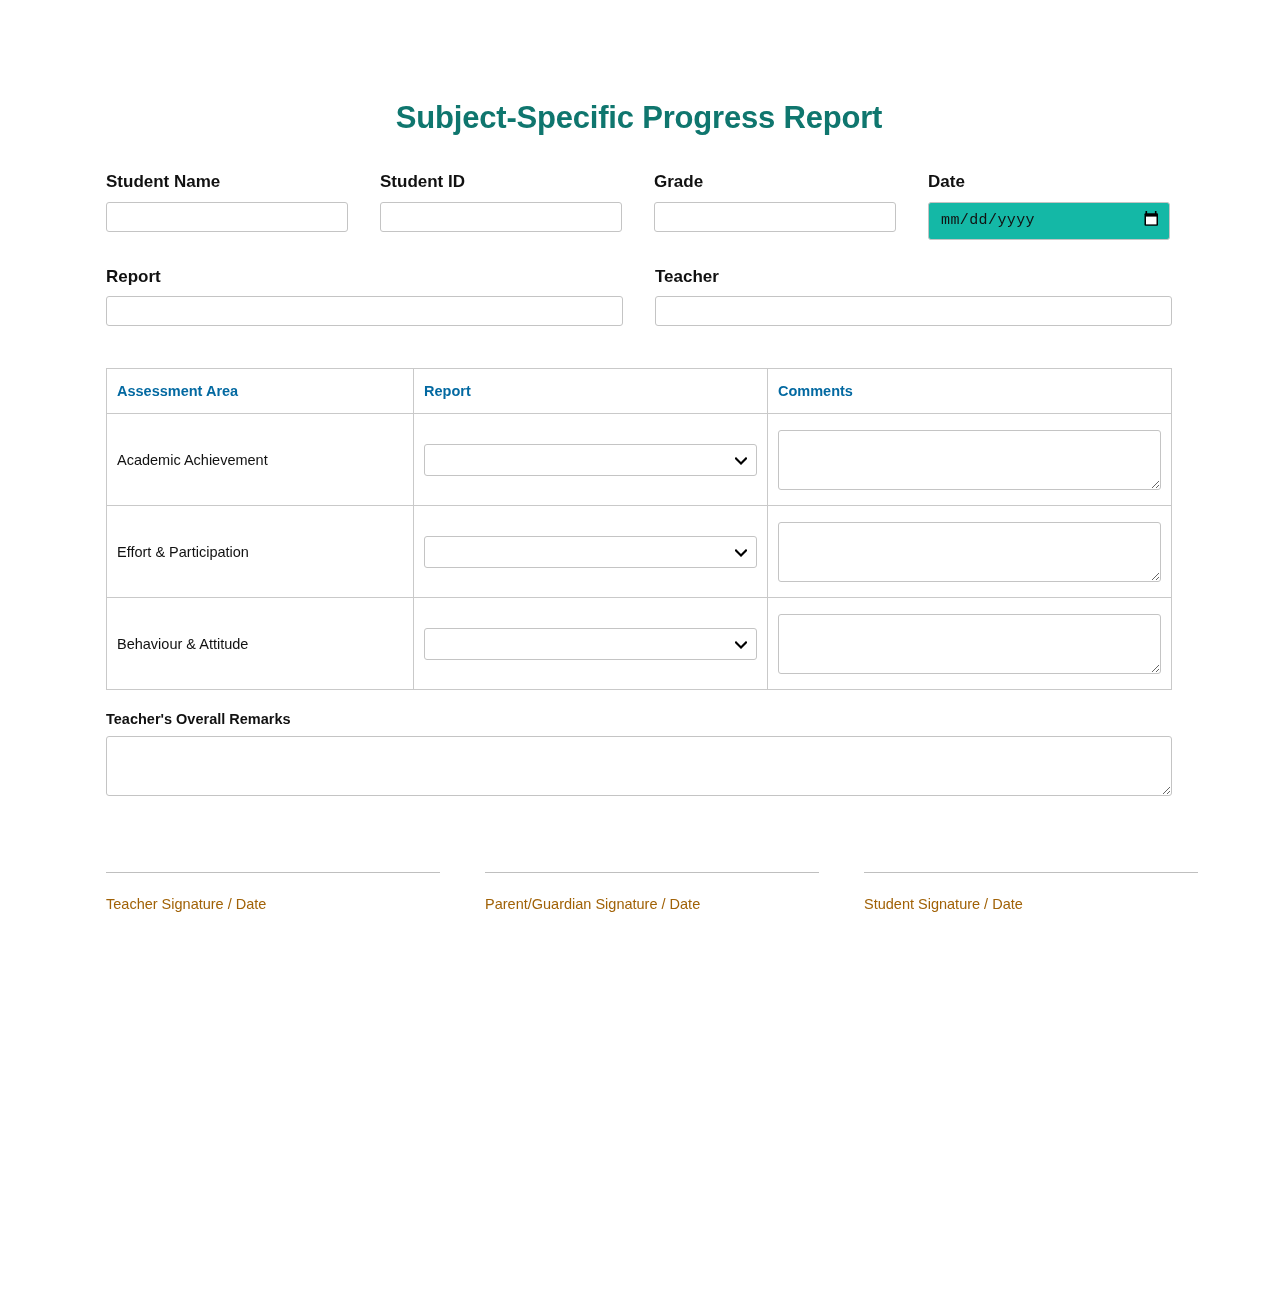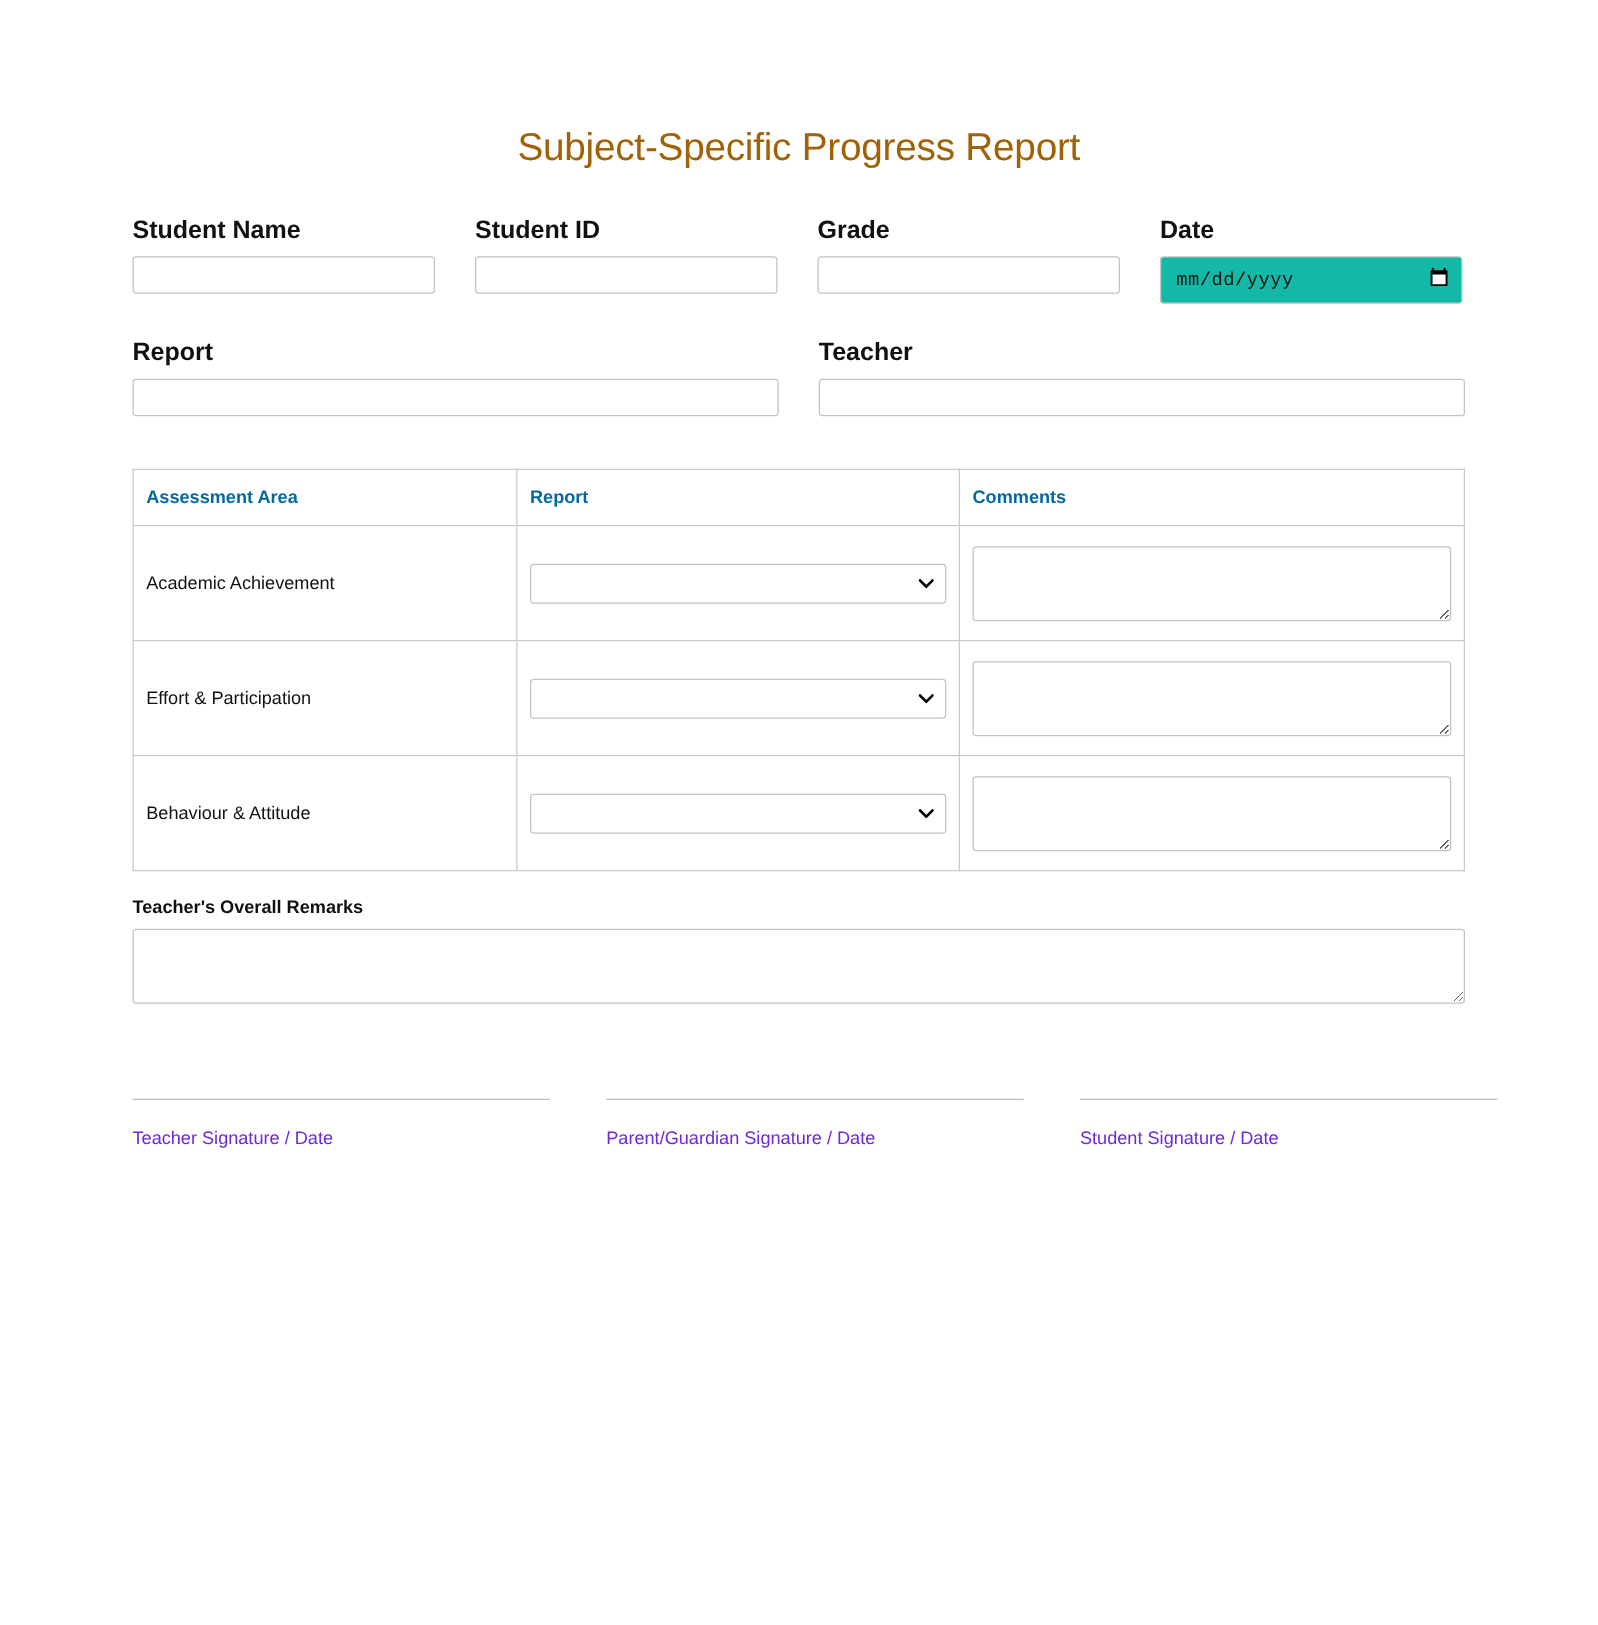--- a/index.html
+++ b/index.html
@@ -14,39 +14,39 @@
     font-family: "Liberation Sans", sans-serif;
     color: #1a1a1a;
     -webkit-font-smoothing: antialiased;
   }
   .page {
     padding: 0 106px;
   }
   .form-title {
     text-align: center;
     font-size: 31px;
-    font-weight: normal;
+    font-weight: bold;
     letter-spacing: -0.2px;
     margin: 0;
     padding-top: 100px;
-    color: #a16207;
+    color: #0f766e;
   }
   .field-row {
     display: flex;
     margin-top: 37px;
   }
   .field-row.second {
     margin-top: 28px;
   }
   .field {
     display: flex;
     flex-direction: column;
   }
   .field-label {
-    font-size: 20px;
+    font-size: 17px;
     font-weight: bold;
     color: #111;
     margin-bottom: 10px;
     line-height: 1.1;
   }
   .text-input {
     height: 30px;
     border: 1px solid #c4c4c4;
     border-radius: 3px;
     background: #fff;
@@ -181,21 +181,21 @@
   }
   .sig-block { width: 334px; }
   .sig-block + .sig-block { margin-left: 45px; }
   .sig-line {
     border-top: 1px solid #bfbfbf;
     height: 0;
     width: 334px;
   }
   .sig-caption {
     font-size: 14.5px;
-    color: #6d28d9;
+    color: #a16207;
     margin-top: 24px;
     line-height: 1.1;
   }
 </style>
 </head>
 <body>
 
 <div class="page">
 
   <h1 class="form-title">Subject-Specific Progress Report</h1>

